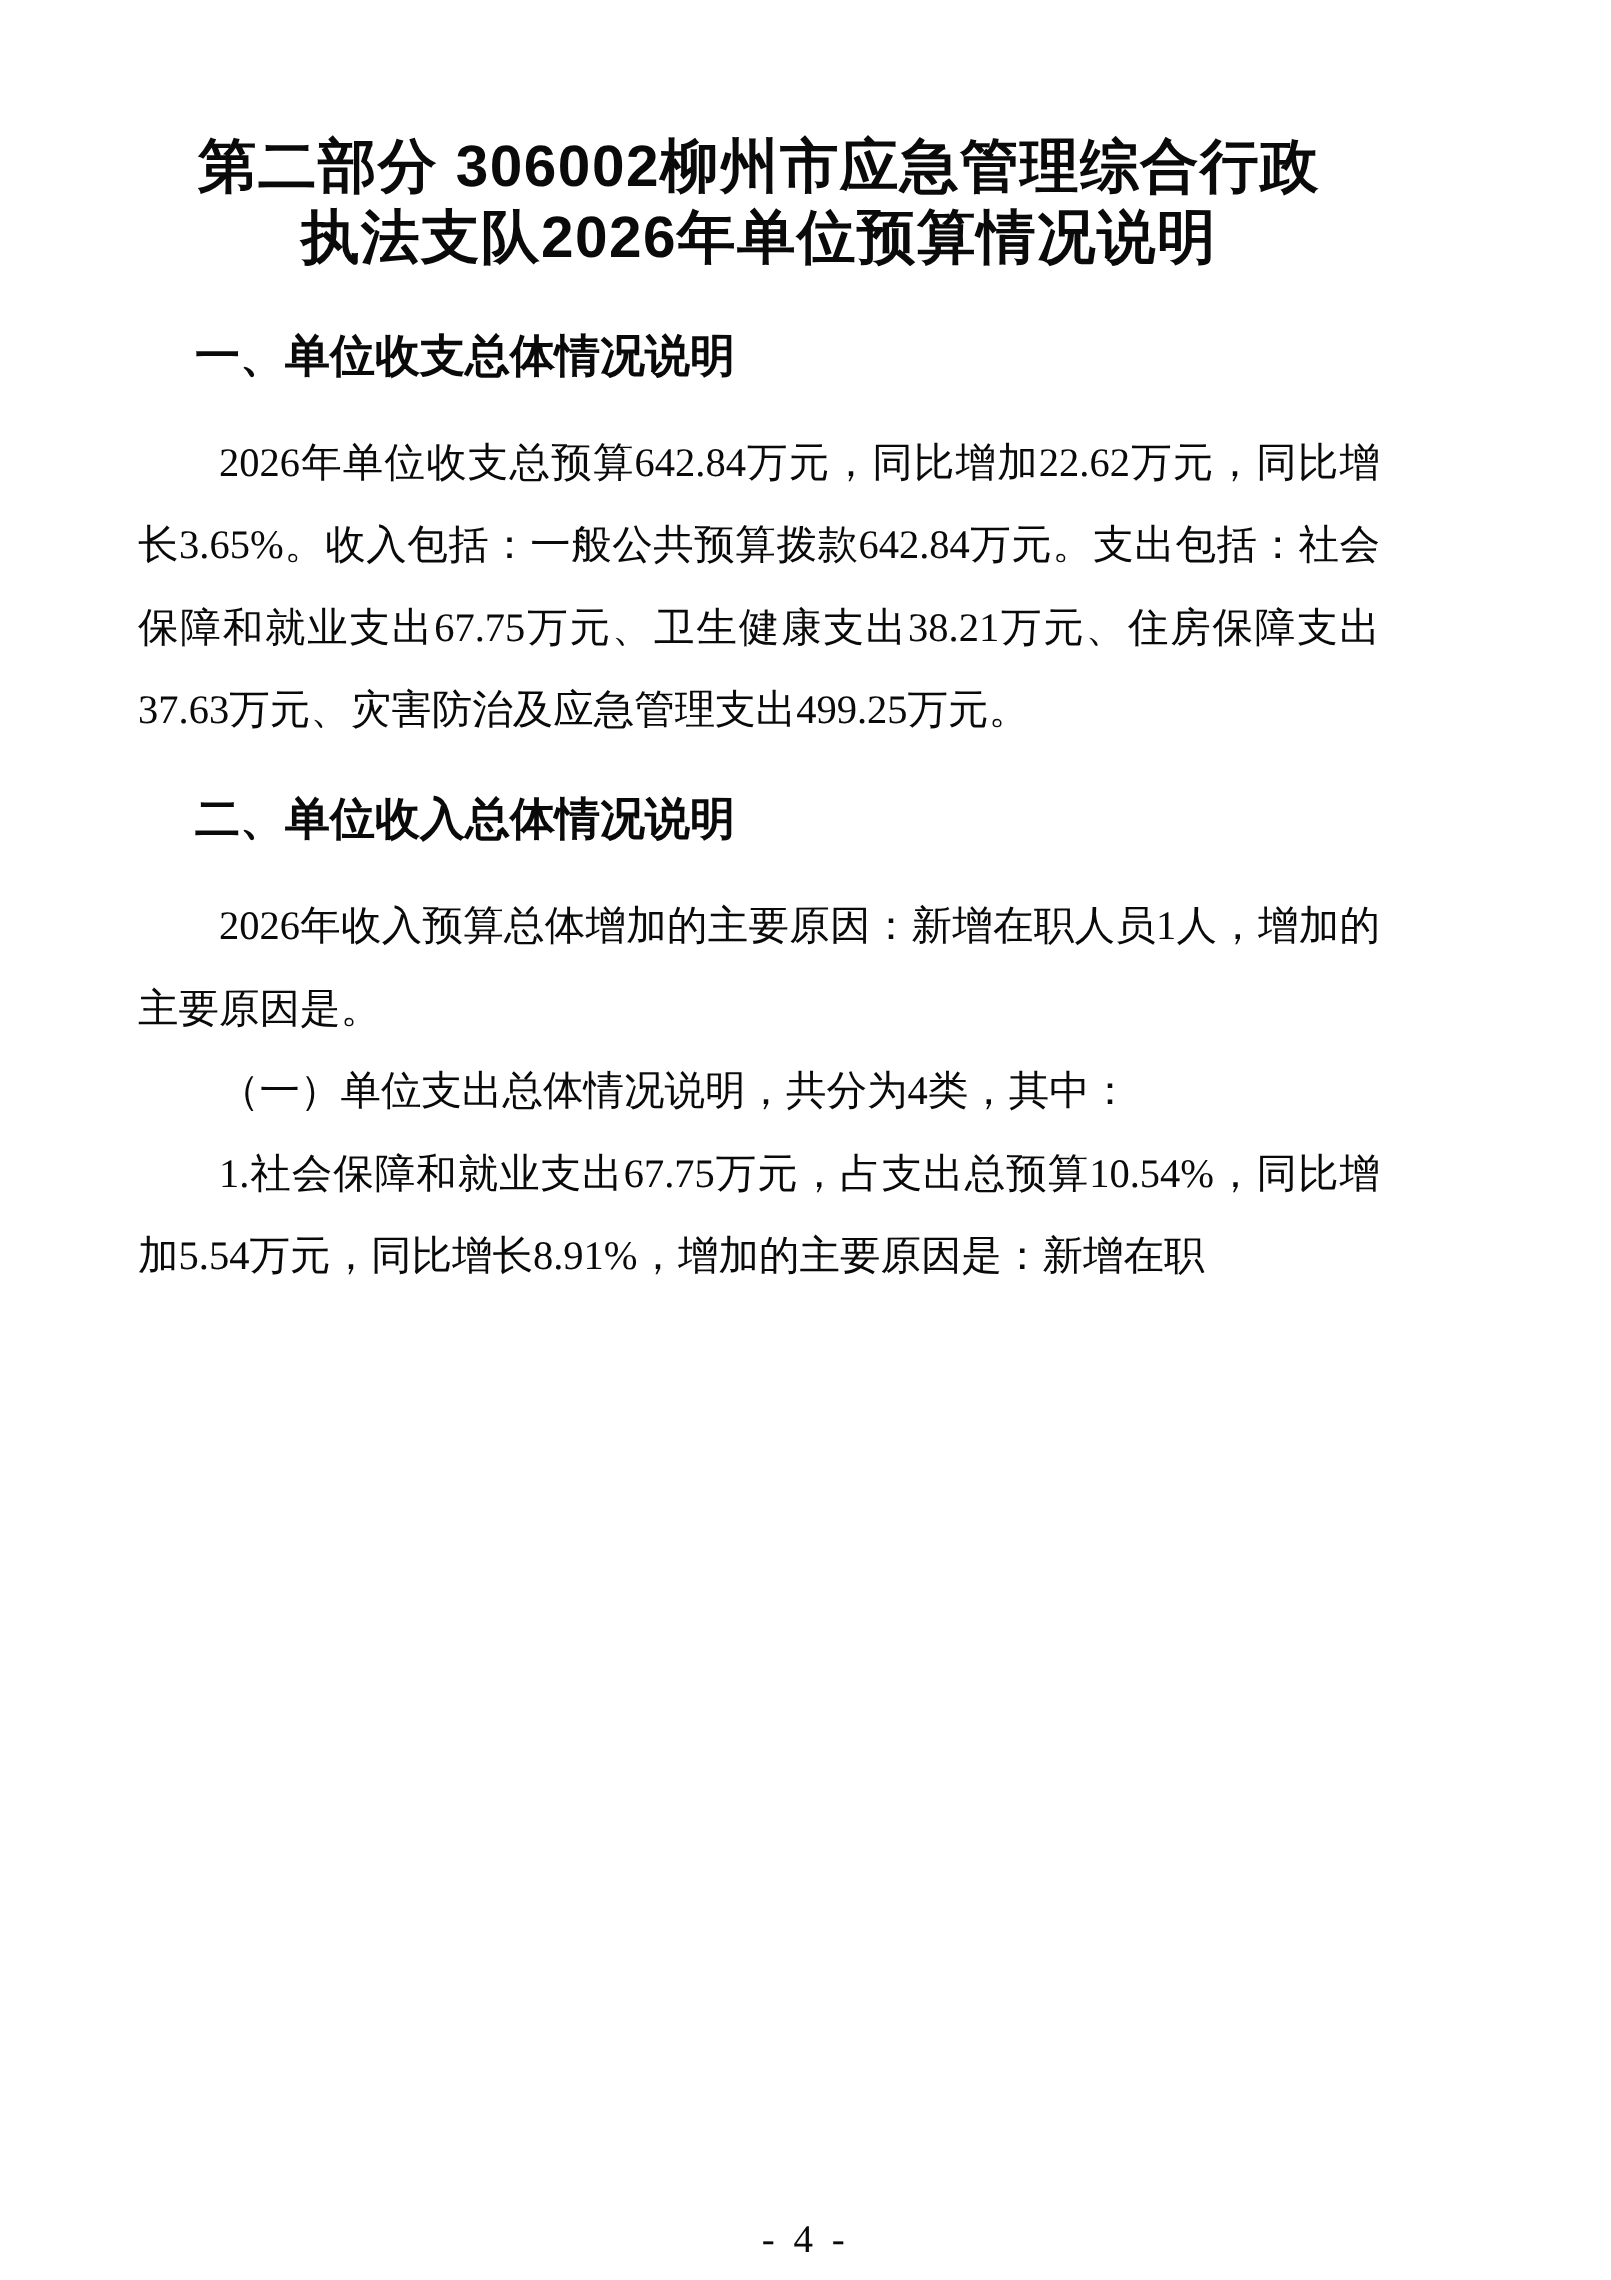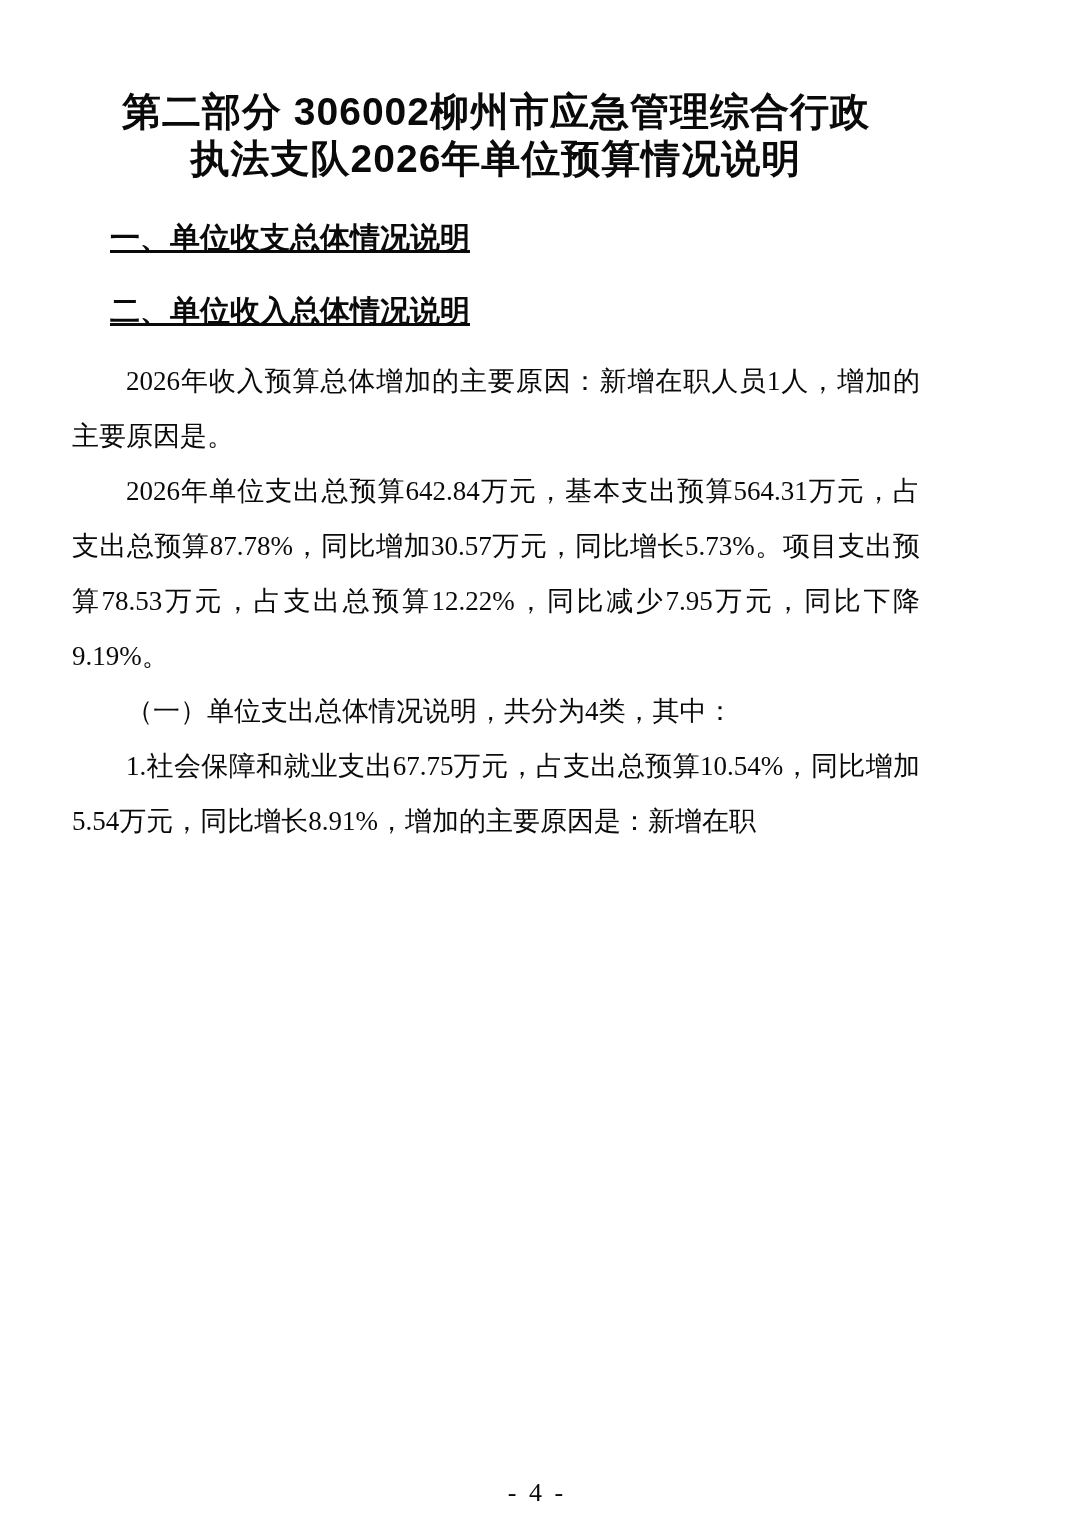--- a/index.html
+++ b/index.html
@@ -7,39 +7,38 @@
     padding: 0;
     background: #ffffff;
   }
   .page {
     position: relative;
     width: 1074px;
     height: 1520px;
     box-sizing: border-box;
     background: #ffffff;
     color: #0a0a0a;
-    padding: 88px 154px 0 72px;
+    padding: 88px 154px 0 92px;
     overflow: hidden;
   }
   .doc-title {
     margin: 0 0 28px 0;
     font-family: "Liberation Sans", sans-serif;
     font-weight: bold;
     font-size: 39px;
     line-height: 47px;
     text-align: center;
     letter-spacing: 1px;
   }
   .sec-heading {
     margin: 18px 0 16px 38px;
     font-family: "Liberation Sans", sans-serif;
     font-weight: bold;
     font-size: 30px;
     line-height: 55px;
-    text-decoration: underline;
   }
   .para {
     margin: 0;
     font-family: "Liberation Serif", serif;
     font-size: 27px;
     line-height: 55px;
     text-align: justify;
     text-indent: 2em;
   }
   .page-number {
@@ -59,28 +58,28 @@
 
 <div class="page">
 
   <h1 class="doc-title">
     <span>第二部分 306002柳州市应急管理综合行政</span><br>
     <span>执法支队2026年单位预算情况说明</span>
   </h1>
 
   <section>
     <h2 class="sec-heading">一、单位收支总体情况说明</h2>
+    <p class="para">2026年单位收支总预算642.84万元，同比增加22.62万元，同比增长3.65%。收入包括：一般公共预算拨款642.84万元。支出包括：社会保障和就业支出67.75万元、卫生健康支出38.21万元、住房保障支出37.63万元、灾害防治及应急管理支出499.25万元。</p>
   </section>
 
   <section>
     <h2 class="sec-heading">二、单位收入总体情况说明</h2>
     <p class="para">2026年收入预算总体增加的主要原因：新增在职人员1人，增加的主要原因是。</p>
   </section>
 
   <section>
-    <p class="para">2026年单位支出总预算642.84万元，基本支出预算564.31万元，占支出总预算87.78%，同比增加30.57万元，同比增长5.73%。项目支出预算78.53万元，占支出总预算12.22%，同比减少7.95万元，同比下降9.19%。</p>
     <p class="para">（一）单位支出总体情况说明，共分为4类，其中：</p>
     <p class="para">1.社会保障和就业支出67.75万元，占支出总预算10.54%，同比增加5.54万元，同比增长8.91%，增加的主要原因是：新增在职</p>
   </section>
 
   <div class="page-number">- 4 -</div>
 
 </div>
 
 </body></html>

